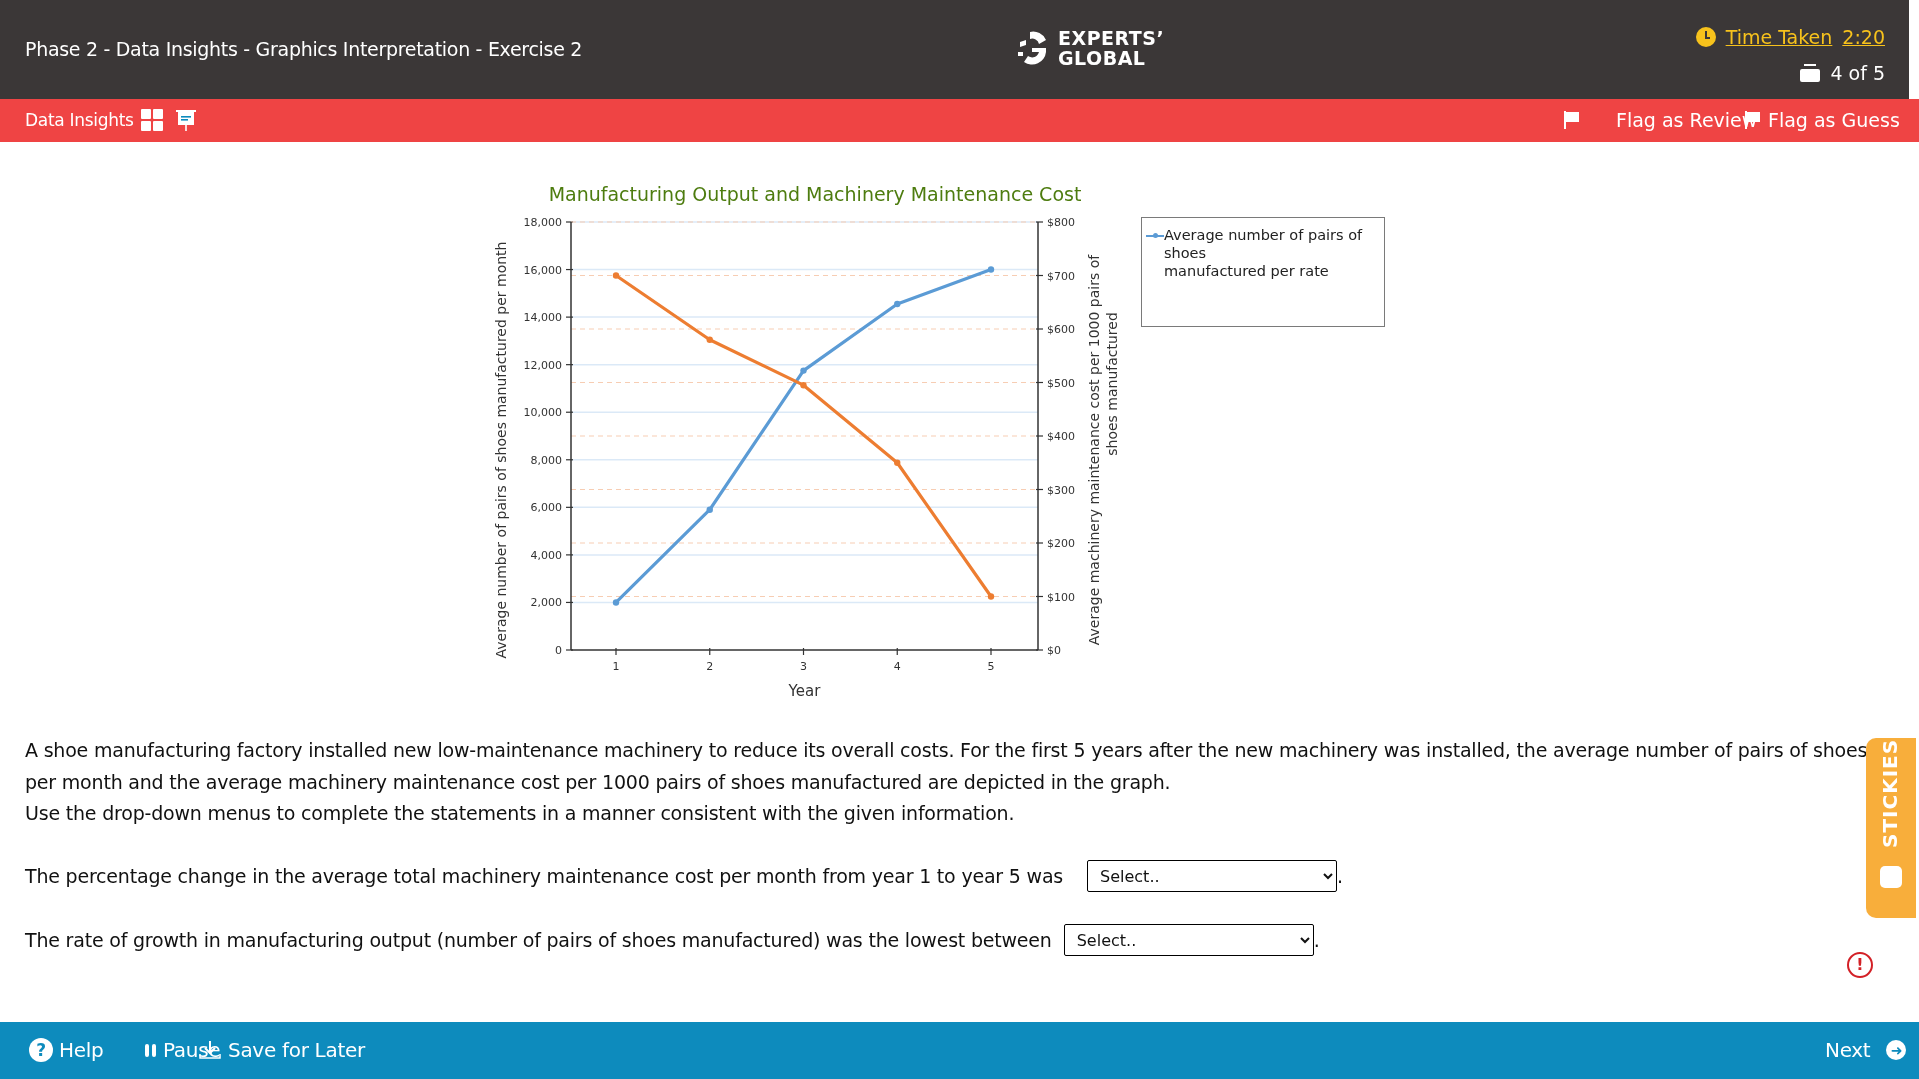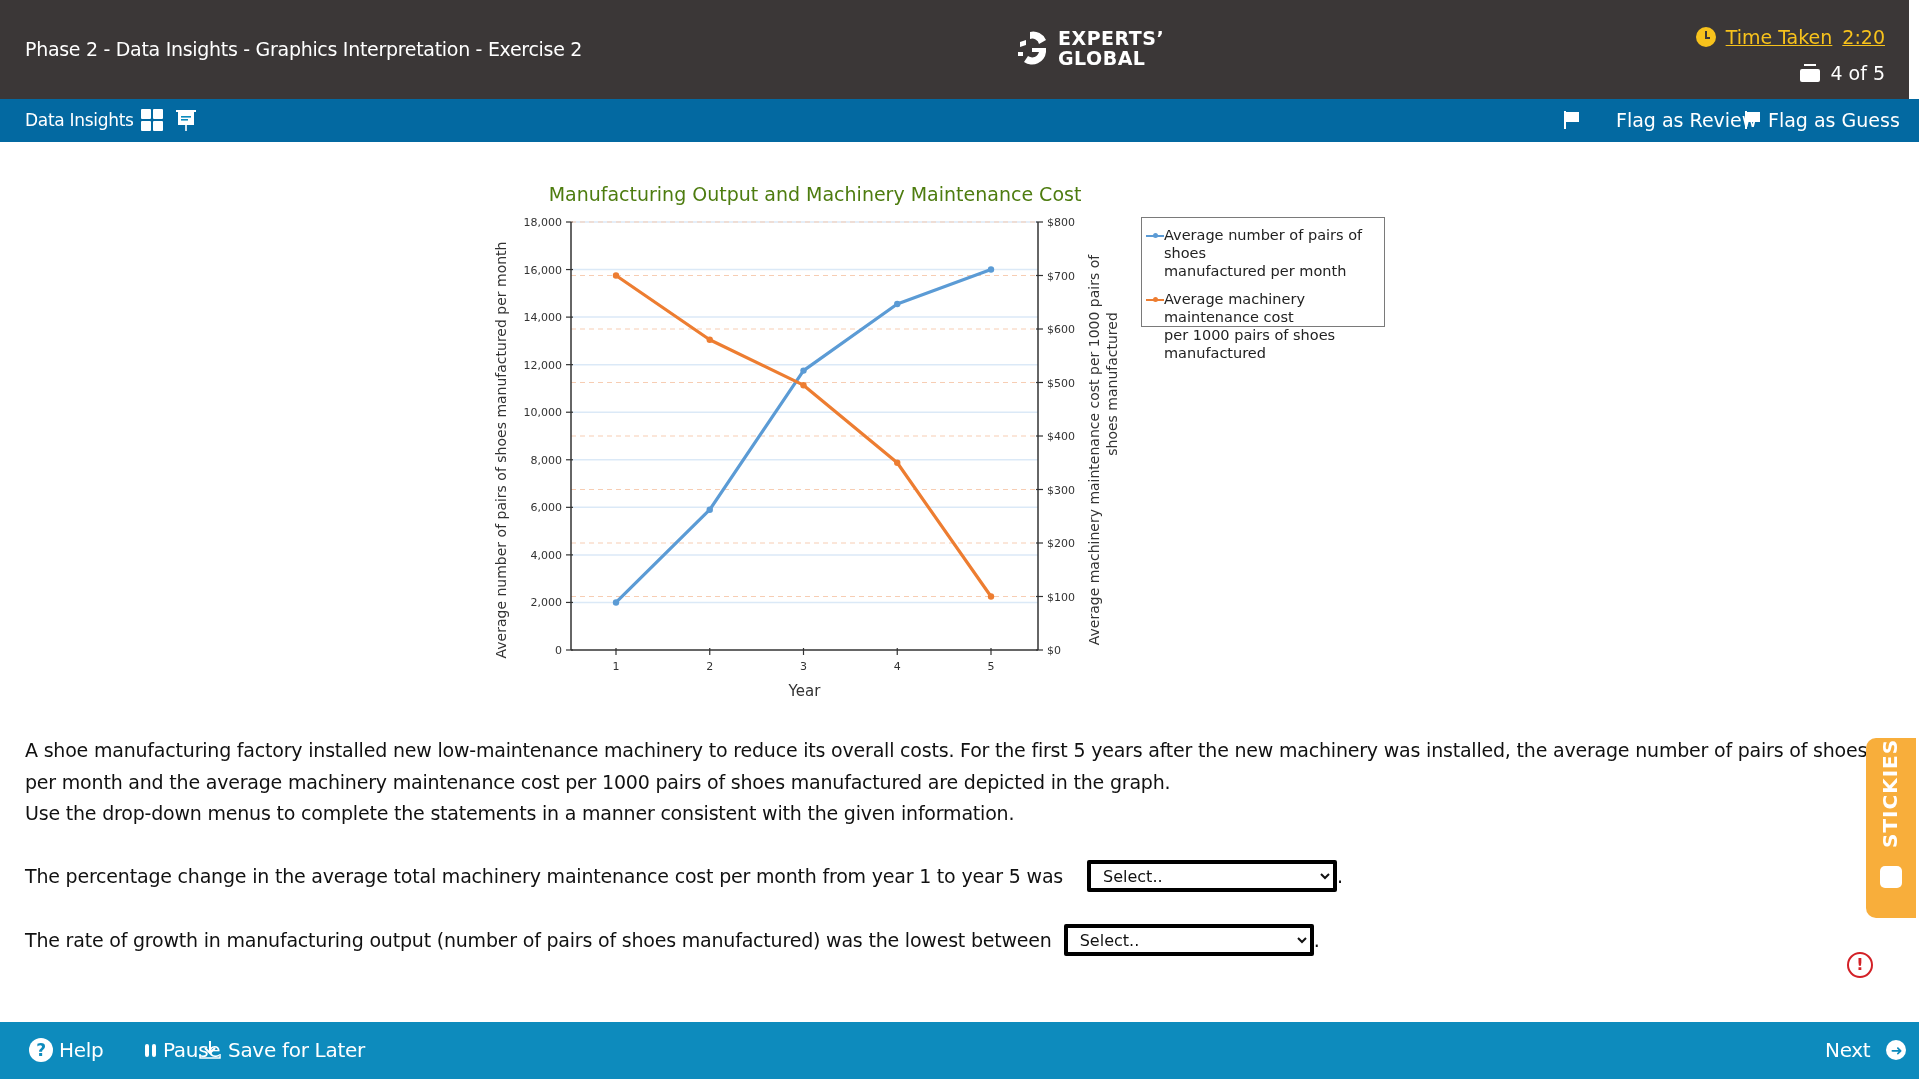--- a/index.html
+++ b/index.html
@@ -13,40 +13,40 @@
   .logo .logo-text { color: #fff; font-weight: bold; font-size: 19px; line-height: 20px; letter-spacing: 0.5px; }
   .timer { position: absolute; right: 24px; top: 26px; color: #f7c21c; font-size: 19px; display: flex; align-items: center; gap: 10px; text-decoration: underline; }
   .timer .clock { width: 20px; height: 20px; border-radius: 50%; background: #f7c21c; position: relative; }
   .timer .clock::before { content: ""; position: absolute; left: 9px; top: 4px; width: 2px; height: 7px; background: #3b3737; }
   .timer .clock::after { content: ""; position: absolute; left: 9px; top: 10px; width: 5px; height: 2px; background: #3b3737; }
   .progress { position: absolute; right: 24px; top: 62px; color: #fff; font-size: 19px; display: flex; align-items: center; gap: 10px; }
   .progress .stack { width: 20px; height: 18px; position: relative; }
   .progress .stack::before { content: ""; position: absolute; left: 4px; top: 0; width: 12px; height: 2px; background: #fff; }
   .progress .stack::after { content: ""; position: absolute; left: 0; top: 5px; width: 20px; height: 13px; background: #fff; border-radius: 2px; }
 
-  .subbar { position: absolute; left: 0; top: 99px; width: 1919px; height: 43px; background: #0369a1; color: #fff; }
+  .subbar { position: absolute; left: 0; top: 99px; width: 1919px; height: 43px; background: #ef4444; color: #fff; }
   .subbar .section { position: absolute; left: 25px; top: 11px; font-size: 17px; letter-spacing: -0.3px; }
   .subbar .calc-icon { position: absolute; left: 141px; top: 10px; width: 22px; height: 22px; display: grid; grid-template-columns: 1fr 1fr; gap: 2px; }
   .subbar .calc-icon span { background: #fff; border-radius: 1px; }
   .subbar .board-icon { position: absolute; left: 175px; top: 10px; width: 22px; height: 24px; }
   .flag-btn { position: absolute; top: 10px; font-size: 19px; display: flex; align-items: center; gap: 7px; color: #fff; cursor: pointer; }
   .flag-btn .flag { width: 16px; height: 18px; position: relative; }
   .flag-btn .flag::before { content: ""; position: absolute; left: 0; top: 0; width: 2px; height: 18px; background: #fff; }
   .flag-btn .flag::after { content: ""; position: absolute; left: 2px; top: 1px; width: 13px; height: 10px; background: #fff; }
 
   .chart-wrap { position: absolute; left: 480px; top: 170px; width: 1000px; height: 540px; }
   .chart-title { position: absolute; left: 65px; top: 13px; width: 540px; text-align: center; font-size: 19px; color: #4d7c0f; }
   .legend { position: absolute; left: 661px; top: 47px; width: 244px; height: 110px; border: 1.5px solid #7a7a7a; background: #fff; font-size: 14.5px; color: #222; padding: 8px 4px 3px 4px; }
   .legend-item { display: flex; align-items: flex-start; margin-bottom: 10px; line-height: 18px; }
   .legend-swatch { width: 18px; height: 2px; margin-top: 9px; flex-shrink: 0; position: relative; }
   .legend-swatch::after { content: ""; position: absolute; left: 7px; top: -2px; width: 5px; height: 5px; border-radius: 50%; background: inherit; }
 
   .question { position: absolute; left: 25px; top: 735px; width: 1850px; font-size: 19px; line-height: 31.5px; color: #111; letter-spacing: -0.2px; white-space: nowrap; overflow: hidden; }
   .stmt { position: absolute; left: 25px; font-size: 19px; color: #111; display: flex; align-items: center; letter-spacing: -0.2px; white-space: nowrap; }
-  .stmt select { font-family: "DejaVu Sans", sans-serif; font-size: 16px; height: 32px; border: 4px solid #000000; border-radius: 2px; background: #fff; padding: 0 8px; color: #111; }
+  .stmt select { font-family: "DejaVu Sans", sans-serif; font-size: 16px; height: 32px; border: 1px solid #000000; border-radius: 2px; background: #fff; padding: 0 8px; color: #111; }
   .stickies { position: absolute; left: 1866px; top: 738px; width: 50px; height: 180px; background: #f8ae3b; border-radius: 10px 0 0 10px; color: #fff; }
   .stickies .label { position: absolute; left: 12px; top: 110px; transform: rotate(-90deg); transform-origin: left top; font-weight: bold; font-size: 20px; letter-spacing: 1px; white-space: nowrap; }
   .stickies .note { position: absolute; left: 14px; top: 128px; width: 22px; height: 22px; background: #fff; border-radius: 5px; }
   .alert { position: absolute; left: 1847px; top: 952px; width: 26px; height: 26px; border: 2px solid #d32026; border-radius: 50%; color: #d32026; font-weight: bold; font-size: 16px; text-align: center; line-height: 22px; }
 
   .footer { position: absolute; left: 0; top: 1022px; width: 1919px; height: 57px; background: #0d8bbd; color: #fff; font-size: 20px; }
   .footer .btn { position: absolute; top: 16px; display: flex; align-items: center; gap: 6px; cursor: pointer; letter-spacing: -0.3px; }
   .footer .help-icon { width: 24px; height: 24px; border-radius: 50%; background: #fff; color: #0d8bbd; font-weight: bold; font-size: 17px; text-align: center; line-height: 24px; }
   .footer .pause-icon { width: 12px; height: 16px; position: relative; }
   .footer .pause-icon::before, .footer .pause-icon::after { content: ""; position: absolute; top: 2px; width: 4px; height: 13px; background: #fff; border-radius: 2px; }
@@ -193,28 +193,21 @@
       <circle cx="229.75" cy="169.7" r="3.2" fill="#ed7d31"></circle>
       <circle cx="323.5" cy="215.175" r="3.2" fill="#ed7d31"></circle>
       <circle cx="417.25" cy="292.75" r="3.2" fill="#ed7d31"></circle>
       <circle cx="511" cy="426.5" r="3.2" fill="#ed7d31"></circle>
     </svg>
   <div class="legend">
     <div class="legend-item">
       <span class="legend-swatch" style="background:#5b9bd5;"></span>
       <div>
         <div>Average number of pairs of shoes</div>
-        <div>manufactured per month</div>
-      </div>
-    </div>
-    <div class="legend-item">
-      <span class="legend-swatch" style="background:#ed7d31;"></span>
-      <div>
-        <div>Average machinery maintenance cost</div>
-        <div>per 1000 pairs of shoes manufactured</div>
+        <div>manufactured per rate</div>
       </div>
     </div>
   </div>
 </div>
 
 <div class="question">
   <div>A shoe manufacturing factory installed new low-maintenance machinery to reduce its overall costs. For the first 5 years after the new machinery was installed, the average number of pairs of shoes manufactured</div>
   <div>per month and the average machinery maintenance cost per 1000 pairs of shoes manufactured are depicted in the graph.</div>
   <div>Use the drop-down menus to complete the statements in a manner consistent with the given information.</div>
 </div>

